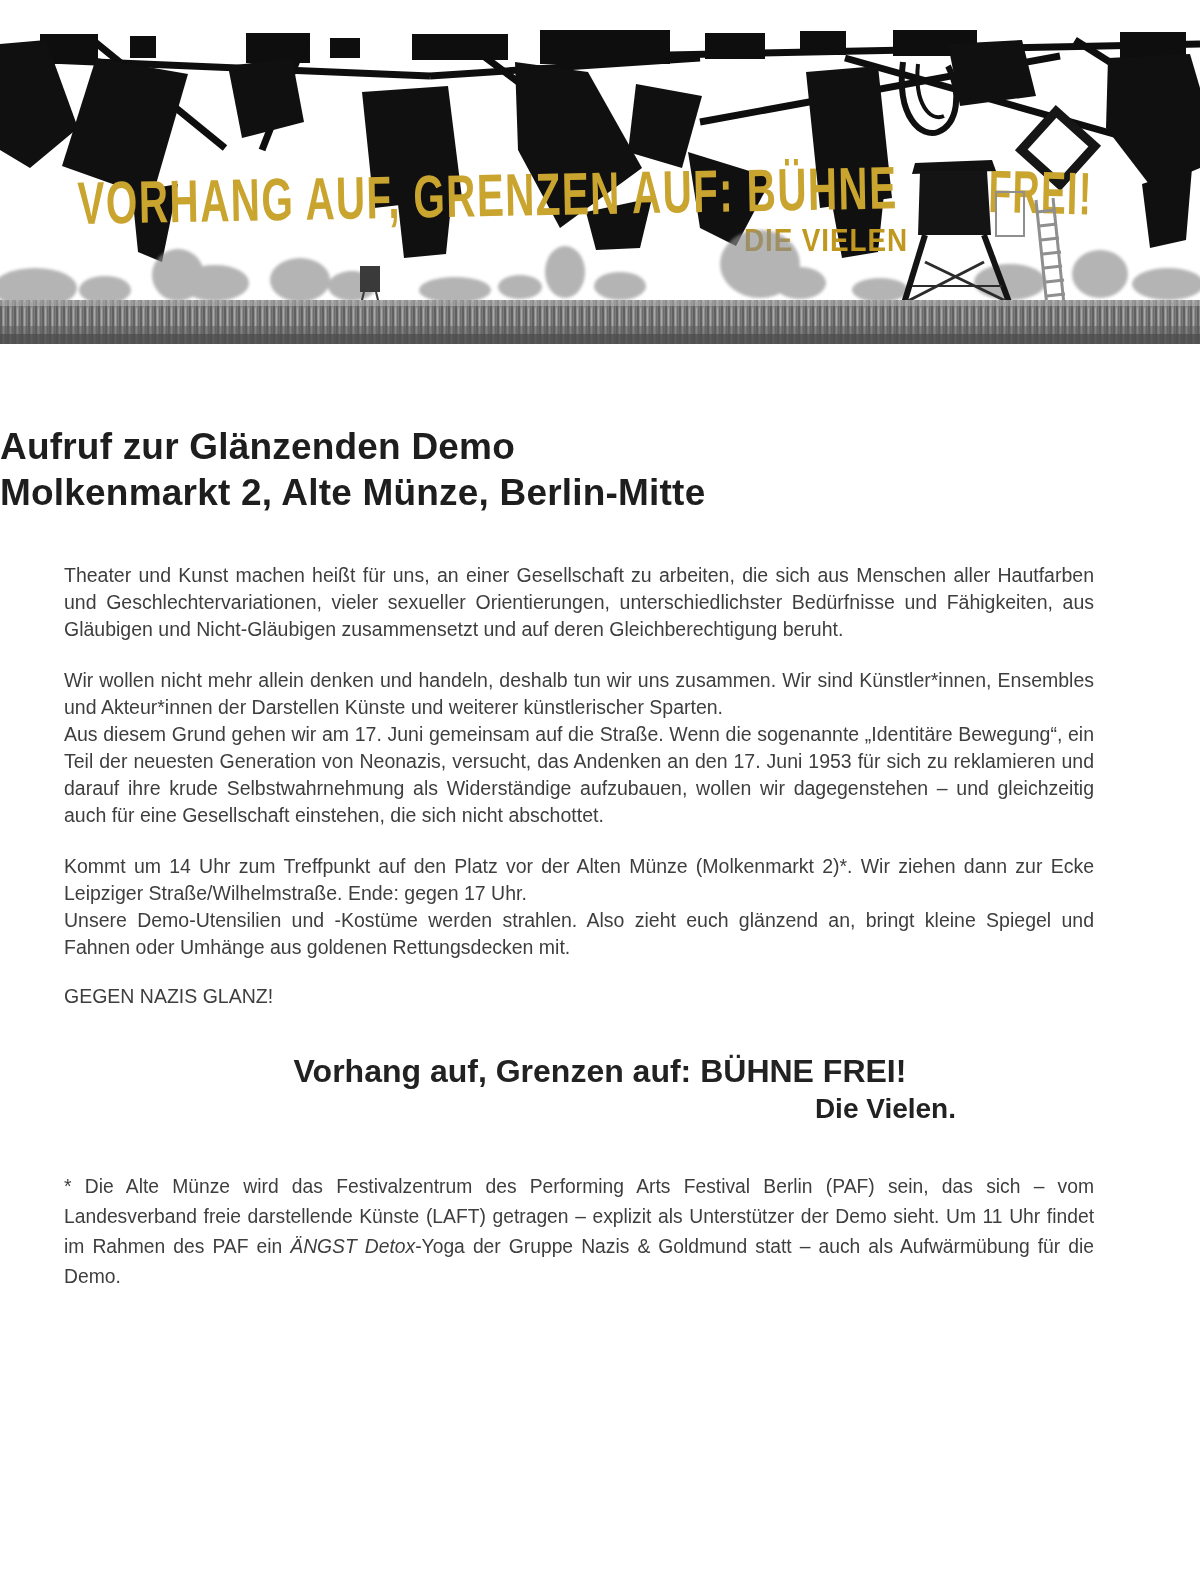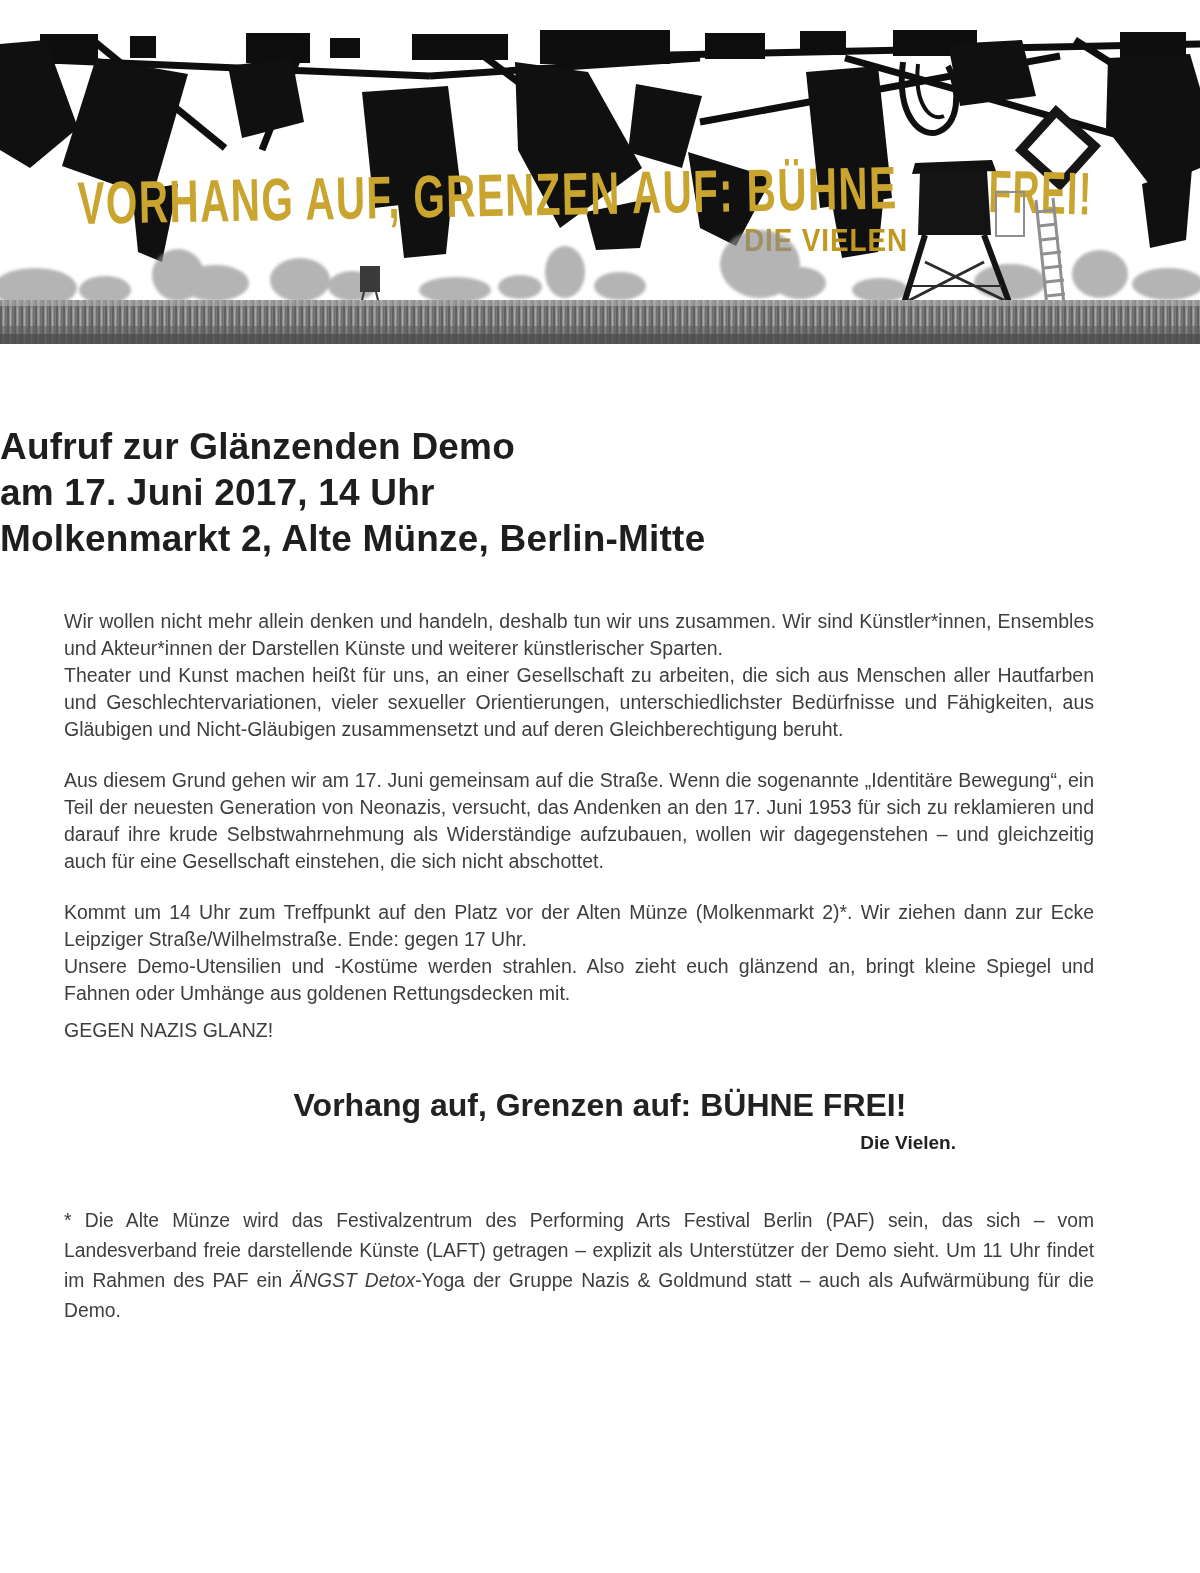--- a/index.html
+++ b/index.html
@@ -11,27 +11,27 @@
   .title-block{margin-top:72px;}
   .title-line{
     font-size:37px;font-weight:bold;line-height:46px;color:#1e1e1e;
     letter-spacing:0.2px;
   }
   .content{padding:0 106px 0 64px;margin-top:46px;}
   .para{
     margin:0;text-align:justify;font-size:19.5px;line-height:27px;color:#3e3e3e;
   }
   .mb{margin-bottom:24px;}
-  .caps-line{margin-top:10px;text-align:left;}
+  .caps-line{margin-top:22px;text-align:left;}
   .signature{margin-top:42px;}
   .sig-line1{
     text-align:center;font-size:32px;font-weight:bold;color:#222;line-height:38px;
   }
   .sig-line2{
-    text-align:right;margin-right:244px;font-size:19px;font-weight:bold;color:#222;line-height:38px;
+    text-align:right;margin-right:244px;font-size:28px;font-weight:bold;color:#222;line-height:38px;
   }
   .footnote{
     margin:44px 106px 0 64px;text-align:justify;font-size:19.3px;line-height:30px;color:#3e3e3e;
   }
   .footnote em{font-style:italic;}
 </style>
 </head>
 <body>
 
 <div class="page">
@@ -154,27 +154,26 @@
         <rect x="0" y="300" width="1200" height="44" fill="url(#grassPat)"></rect>
         <rect x="0" y="300" width="1200" height="6" fill="#bdbdbd" opacity="0.5"></rect>
         <rect x="0" y="326" width="1200" height="8" fill="#5a5a5a" opacity="0.5"></rect>
         <rect x="0" y="334" width="1200" height="10" fill="#4e4e4e" opacity="0.85"></rect>
       </g>
     </svg>
   </div>
 
   <div class="title-block">
     <div class="title-line">Aufruf zur Glänzenden Demo</div>
-    <div class="title-line">am 17. Juni 2017, 14 Uhr</div>
     <div class="title-line">Molkenmarkt 2, Alte Münze, Berlin-Mitte</div>
   </div>
 
   <div class="content">
+    <p class="para mb">Theater und Kunst machen heißt für uns, an einer Gesellschaft zu arbeiten, die sich aus Menschen aller Hautfarben und Geschlechtervariationen, vieler sexueller Orientierungen, unterschiedlichster Bedürfnisse und Fähigkeiten, aus Gläubigen und Nicht-Gläubigen zusammensetzt und auf deren Gleichberechtigung beruht.</p>
     <p class="para">Wir wollen nicht mehr allein denken und handeln, deshalb tun wir uns zusammen. Wir sind Künstler*innen, Ensembles und Akteur*innen der Darstellen Künste und weiterer künstlerischer Sparten.</p>
-    <p class="para mb">Theater und Kunst machen heißt für uns, an einer Gesellschaft zu arbeiten, die sich aus Menschen aller Hautfarben und Geschlechtervariationen, vieler sexueller Orientierungen, unterschiedlichster Bedürfnisse und Fähigkeiten, aus Gläubigen und Nicht-Gläubigen zusammensetzt und auf deren Gleichberechtigung beruht.</p>
     <p class="para mb">Aus diesem Grund gehen wir am 17. Juni gemeinsam auf die Straße. Wenn die sogenannte „Identitäre Bewegung“, ein Teil der neuesten Generation von Neonazis, versucht, das Andenken an den 17. Juni 1953 für sich zu reklamieren und darauf ihre krude Selbstwahrnehmung als Widerständige aufzubauen, wollen wir dagegenstehen – und gleichzeitig auch für eine Gesellschaft einstehen, die sich nicht abschottet.</p>
     <p class="para">Kommt um 14 Uhr zum Treffpunkt auf den Platz vor der Alten Münze (Molkenmarkt 2)*. Wir ziehen dann zur Ecke Leipziger Straße/Wilhelmstraße. Ende: gegen 17 Uhr.</p>
     <p class="para">Unsere Demo-Utensilien und -Kostüme werden strahlen. Also zieht euch glänzend an, bringt kleine Spiegel und Fahnen oder Umhänge aus goldenen Rettungsdecken mit.</p>
     <p class="para caps-line">GEGEN NAZIS GLANZ!</p>
   </div>
 
   <div class="signature">
     <div class="sig-line1">Vorhang auf, Grenzen auf: BÜHNE FREI!</div>
     <div class="sig-line2">Die Vielen.</div>
   </div>

